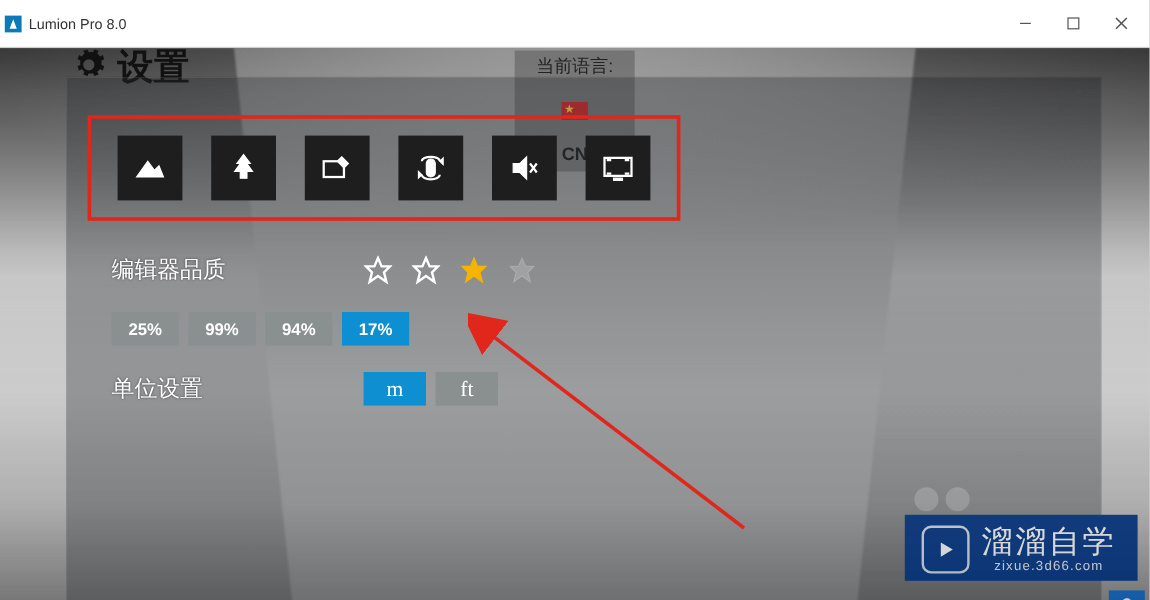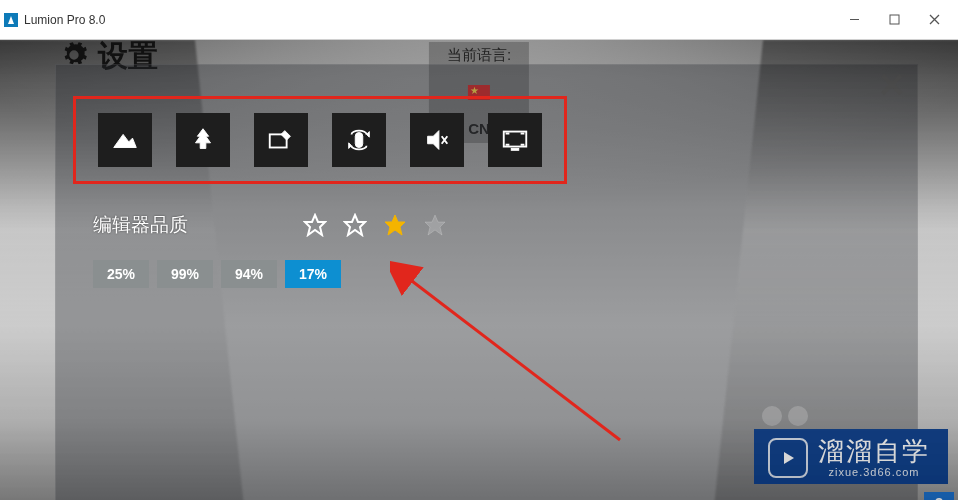--- a/index.html
+++ b/index.html
@@ -246,20 +246,27 @@
 
       <div class="row">
         <div class="opts" id="res-opts">
             <div class="opt">25%</div>
             <div class="opt">99%</div>
             <div class="opt">94%</div>
             <div class="opt selected">17%</div>
           </div>
       </div>
 
+      <div class="row">
+        <div class="label">单位设置</div>
+        <div class="opts" id="unit-opts">
+            <div class="opt unit selected">m</div>
+            <div class="opt unit">ft</div>
+          </div>
+      </div>
     </div>
 
     <div class="ghost">
         <div></div>
         <div></div>
       </div>
   </div>
 
   <svg class="arrow" width="260" height="200">
     <defs>

